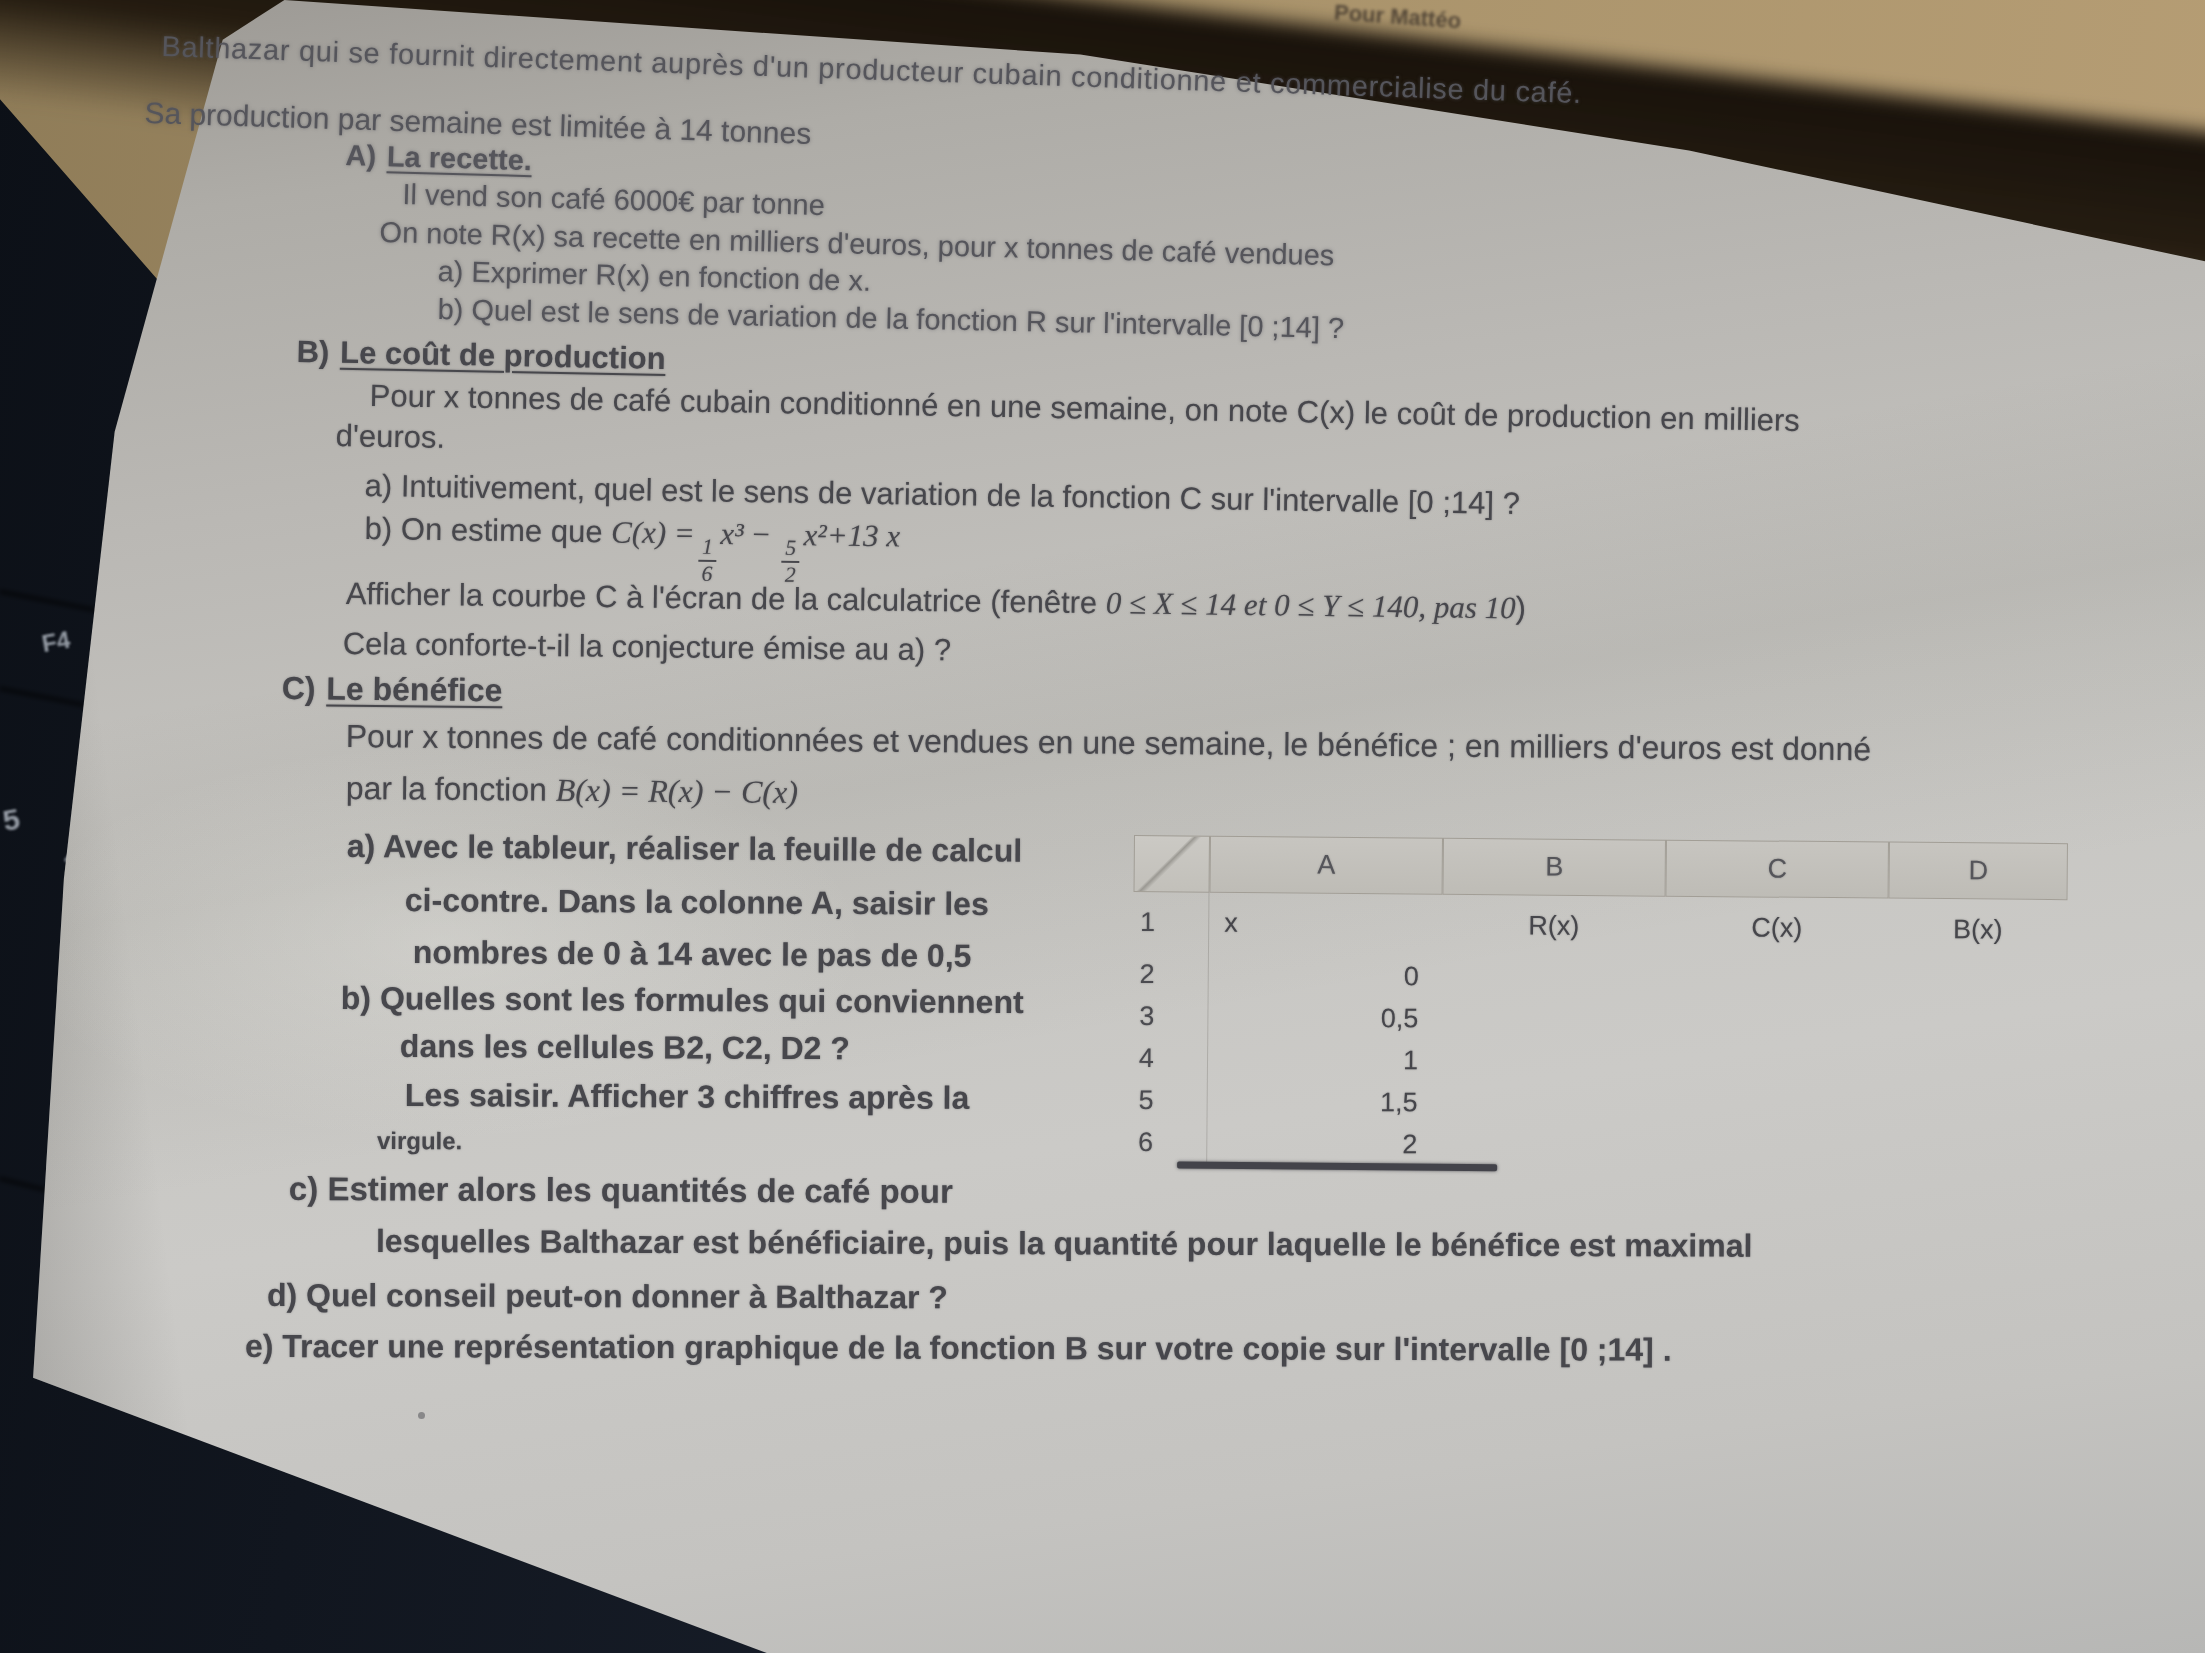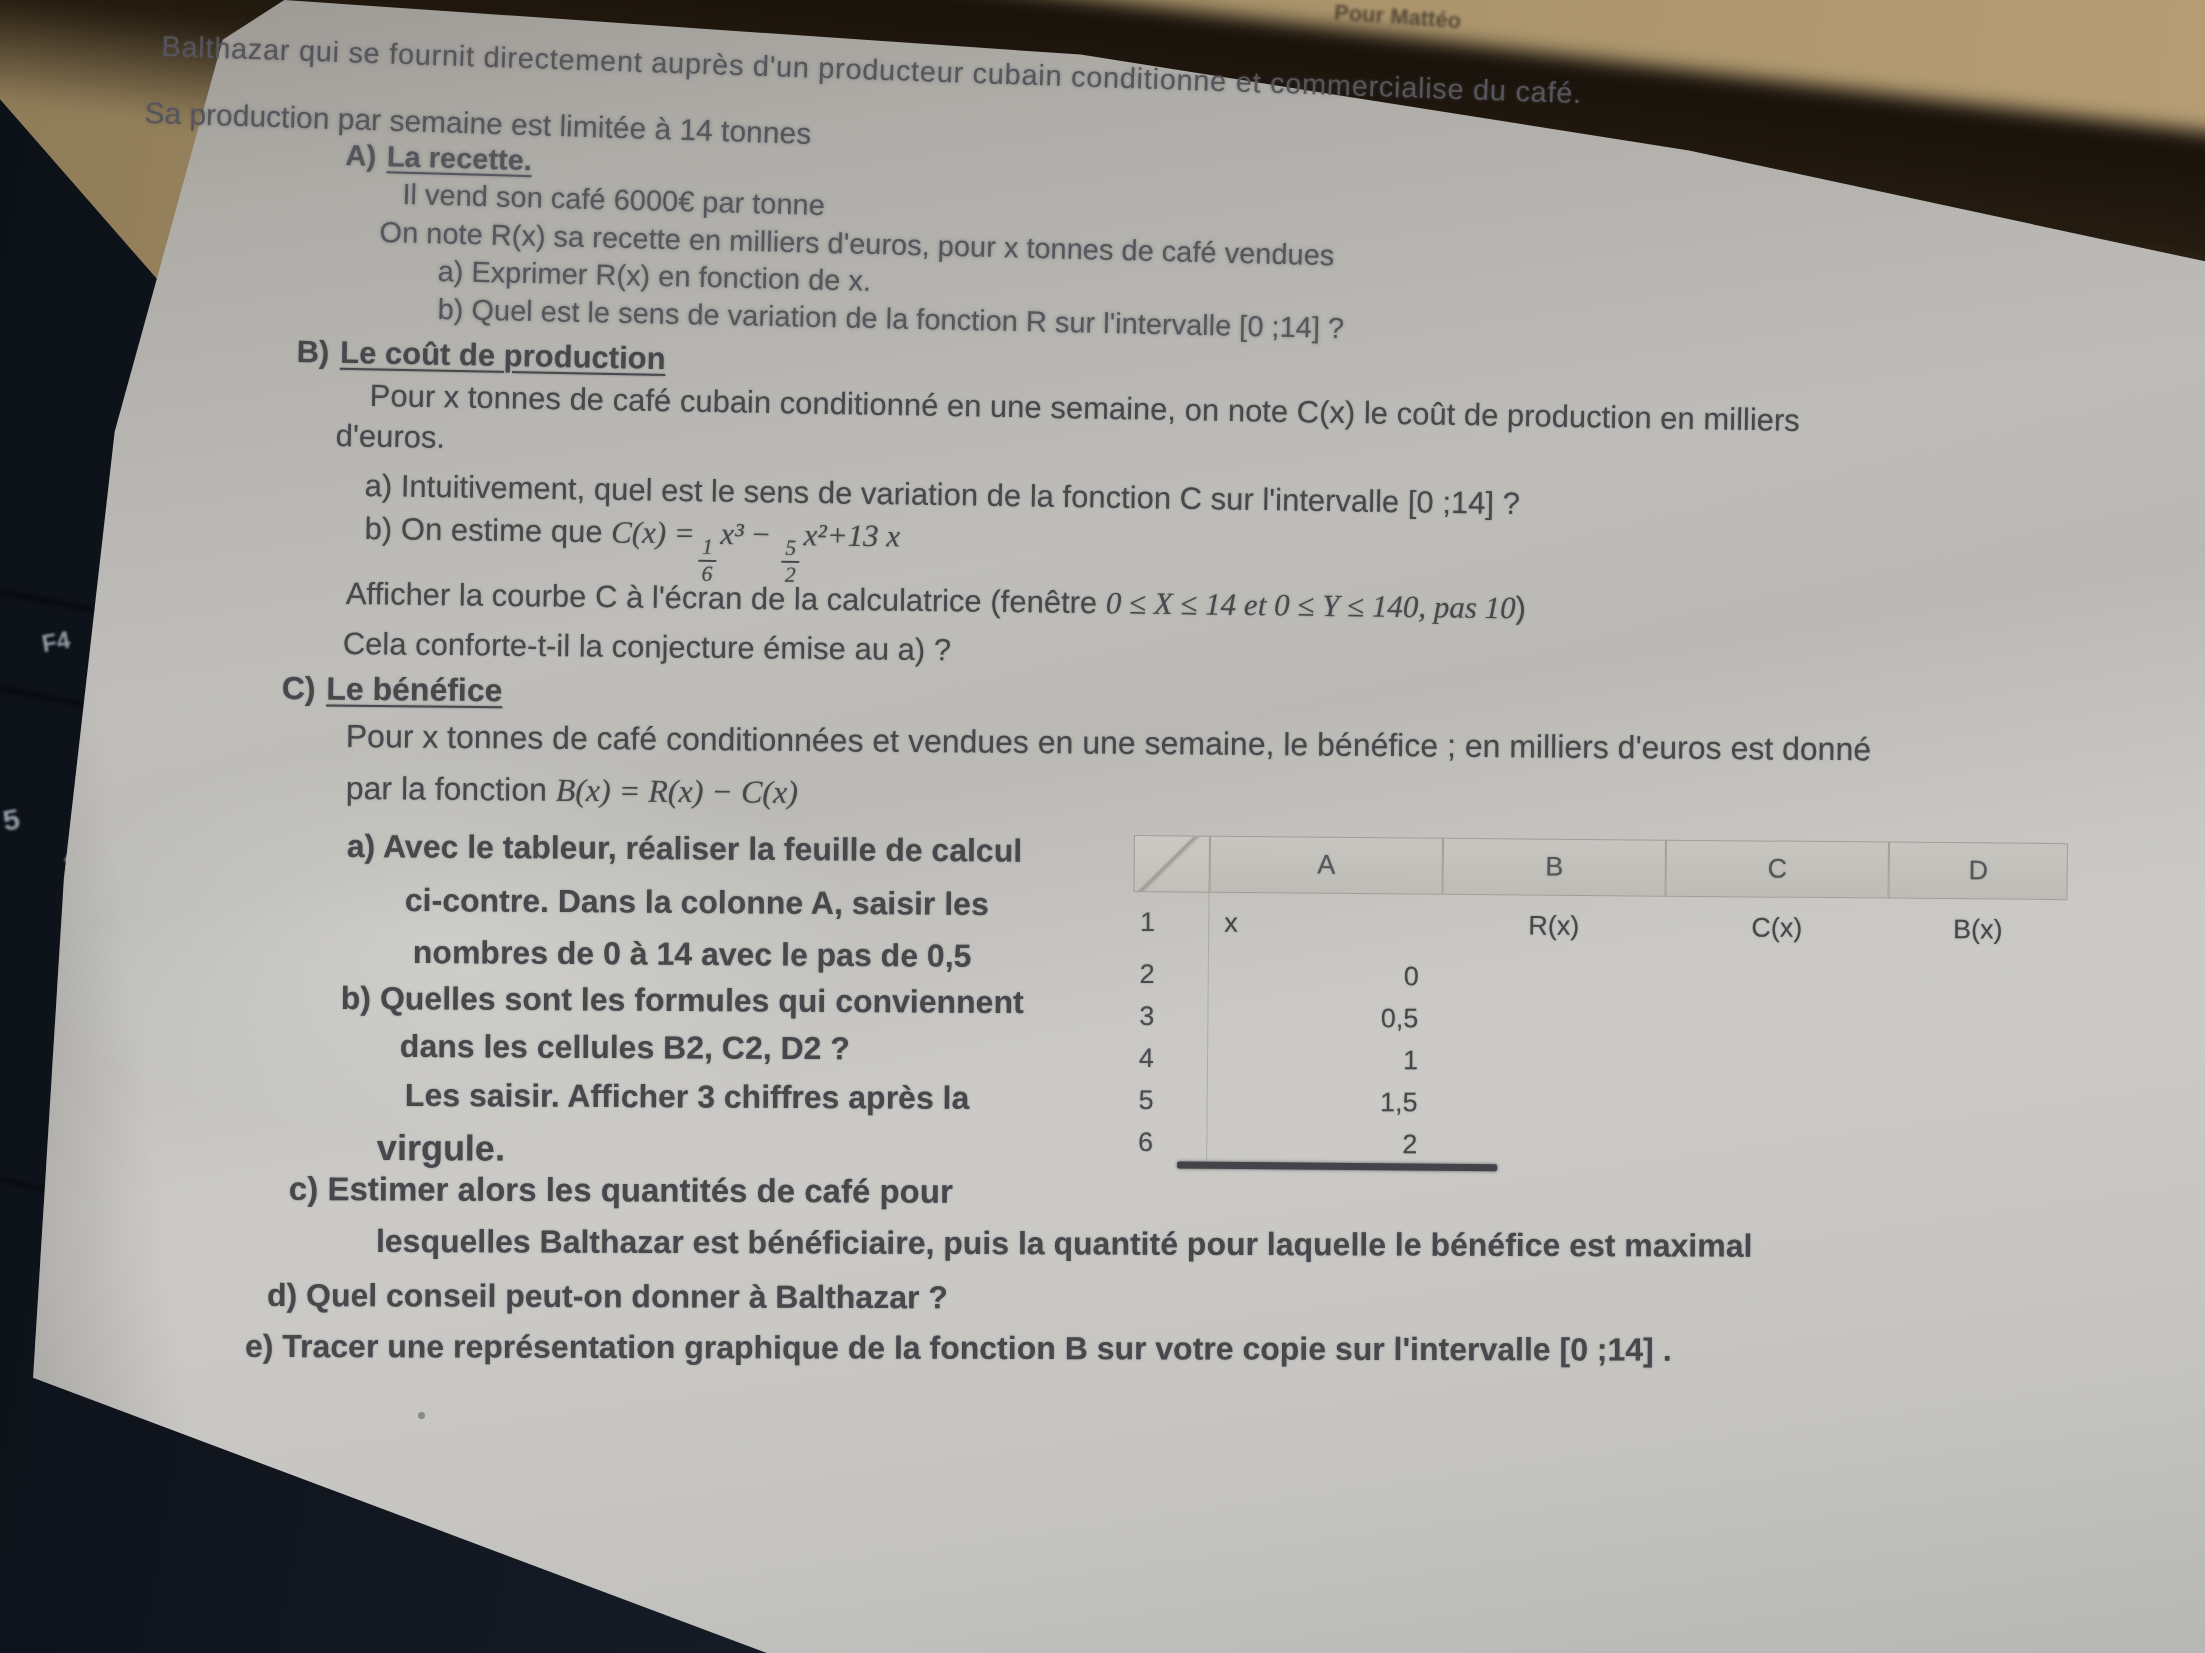--- a/index.html
+++ b/index.html
@@ -147,21 +147,21 @@
   <div class="ln" style="left:346px;top:770px;font-size:32px;transform:rotate(0.5deg);">
     <span>par la fonction  </span><span class="m">B(x) = R(x) − C(x)</span>
   </div>
 
   <div class="ln b6" style="left:347px;top:828px;font-size:32px;transform:rotate(0.4deg);">a)   Avec le tableur, réaliser la feuille de calcul</div>
   <div class="ln b6" style="left:405px;top:882px;font-size:32px;transform:rotate(0.4deg);">ci-contre. Dans la colonne A, saisir les</div>
   <div class="ln b6" style="left:413px;top:934px;font-size:32px;transform:rotate(0.4deg);">nombres de 0 à 14 avec le pas de 0,5</div>
   <div class="ln b6" style="left:341px;top:980px;font-size:32px;transform:rotate(0.35deg);">b)  Quelles sont les formules qui conviennent</div>
   <div class="ln b6" style="left:400px;top:1028px;font-size:32px;transform:rotate(0.3deg);">dans  les cellules B2, C2, D2 ?</div>
   <div class="ln b6" style="left:405px;top:1077px;font-size:32px;transform:rotate(0.3deg);">Les saisir. Afficher 3 chiffres après la</div>
-  <div class="ln b6" style="left:377px;top:1127px;font-size:36px;transform:rotate(0.25deg);">virgule.</div>
+  <div class="ln b6" style="left:377px;top:1127px;font-size:24px;transform:rotate(0.25deg);">virgule.</div>
   <div class="ln b6" style="left:289px;top:1170px;font-size:33px;transform:rotate(0.25deg);">c)   Estimer alors les quantités de café pour</div>
   <div class="ln b6" style="left:376px;top:1223px;font-size:32px;transform:rotate(0.2deg);">lesquelles Balthazar est bénéficiaire, puis la quantité pour laquelle le bénéfice est maximal</div>
   <div class="ln b7" style="left:267px;top:1277px;font-size:32px;transform:rotate(0.2deg);">d)   Quel conseil peut-on donner à Balthazar ?</div>
   <div class="ln b7" style="left:245px;top:1328px;font-size:32px;transform:rotate(0.15deg);">e)   Tracer une représentation graphique de la fonction B sur votre copie sur l'intervalle [0 ;14] .</div>
 
   <div class="dot" style="left:418px;top:1412px;"></div>
 
   <div class="sheet">
     <div class="sheet-grid">
       <div class="sh corner"></div>

